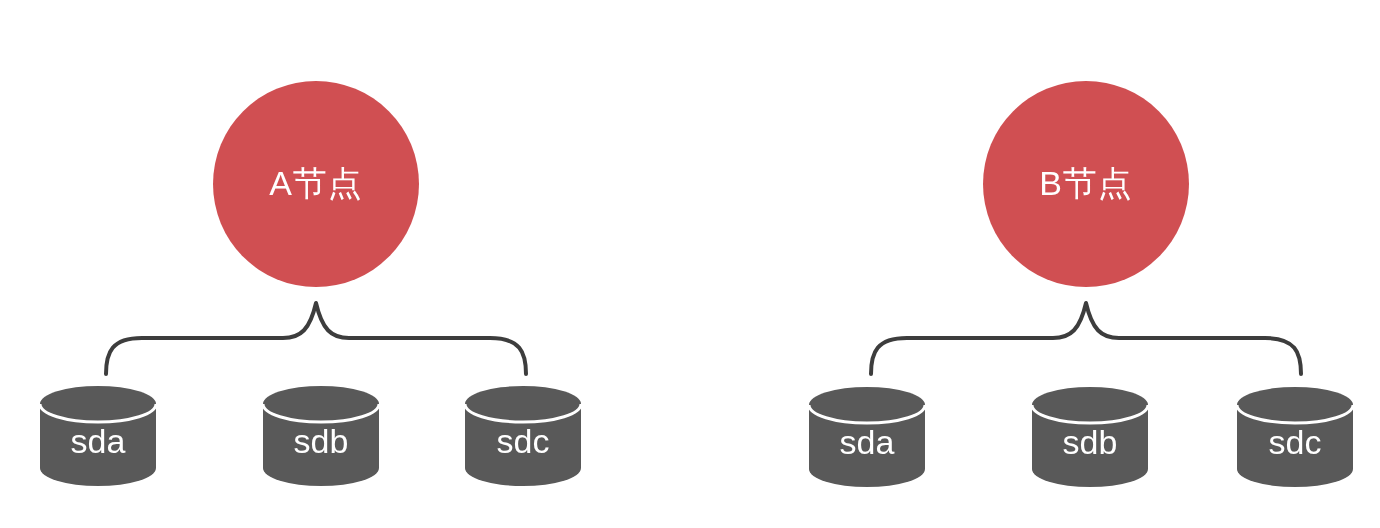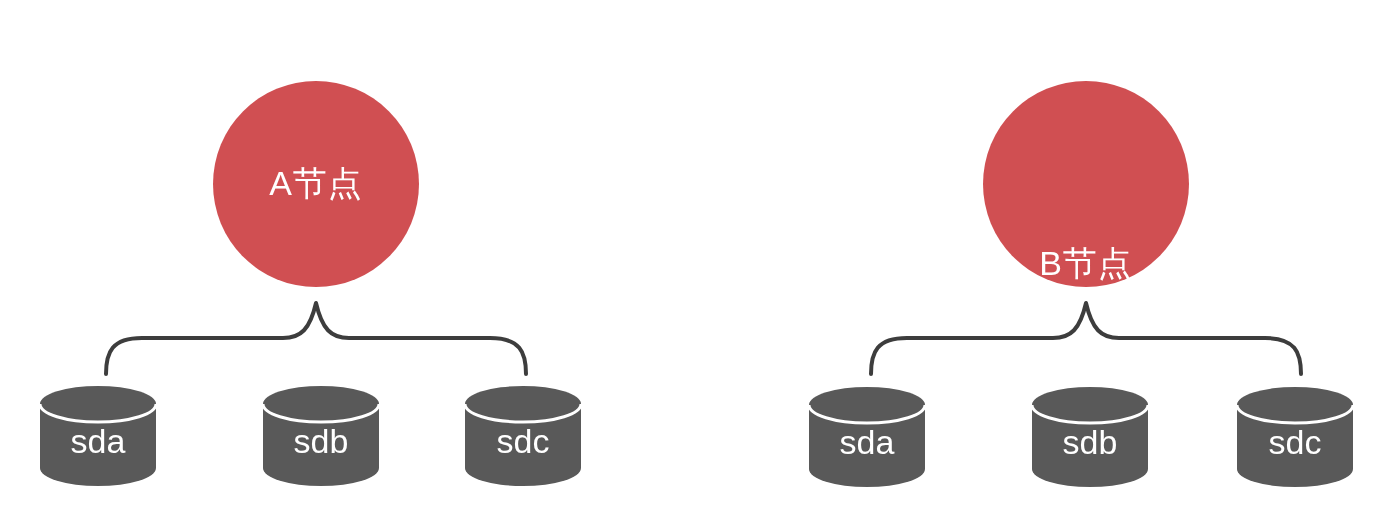--- a/index.html
+++ b/index.html
@@ -33,21 +33,21 @@
     width: 206px;
     height: 206px;
     top: 81px;
     border-radius: 50%;
     background: var(--node-fill, #d04f52);
     display: flex;
     align-items: center;
     justify-content: center;
   }
   .node-a { left: 213px; }
-  .node-b { left: 983px; align-items: flex-end; }
+  .node-b { left: 983px; }
   .node-label {
     color: var(--node-text, #ffffff);
     font-size: 34px;
     letter-spacing: 1px;
     white-space: nowrap;
   }
   .disk {
     position: absolute;
     width: 120px;
     height: 102px;

